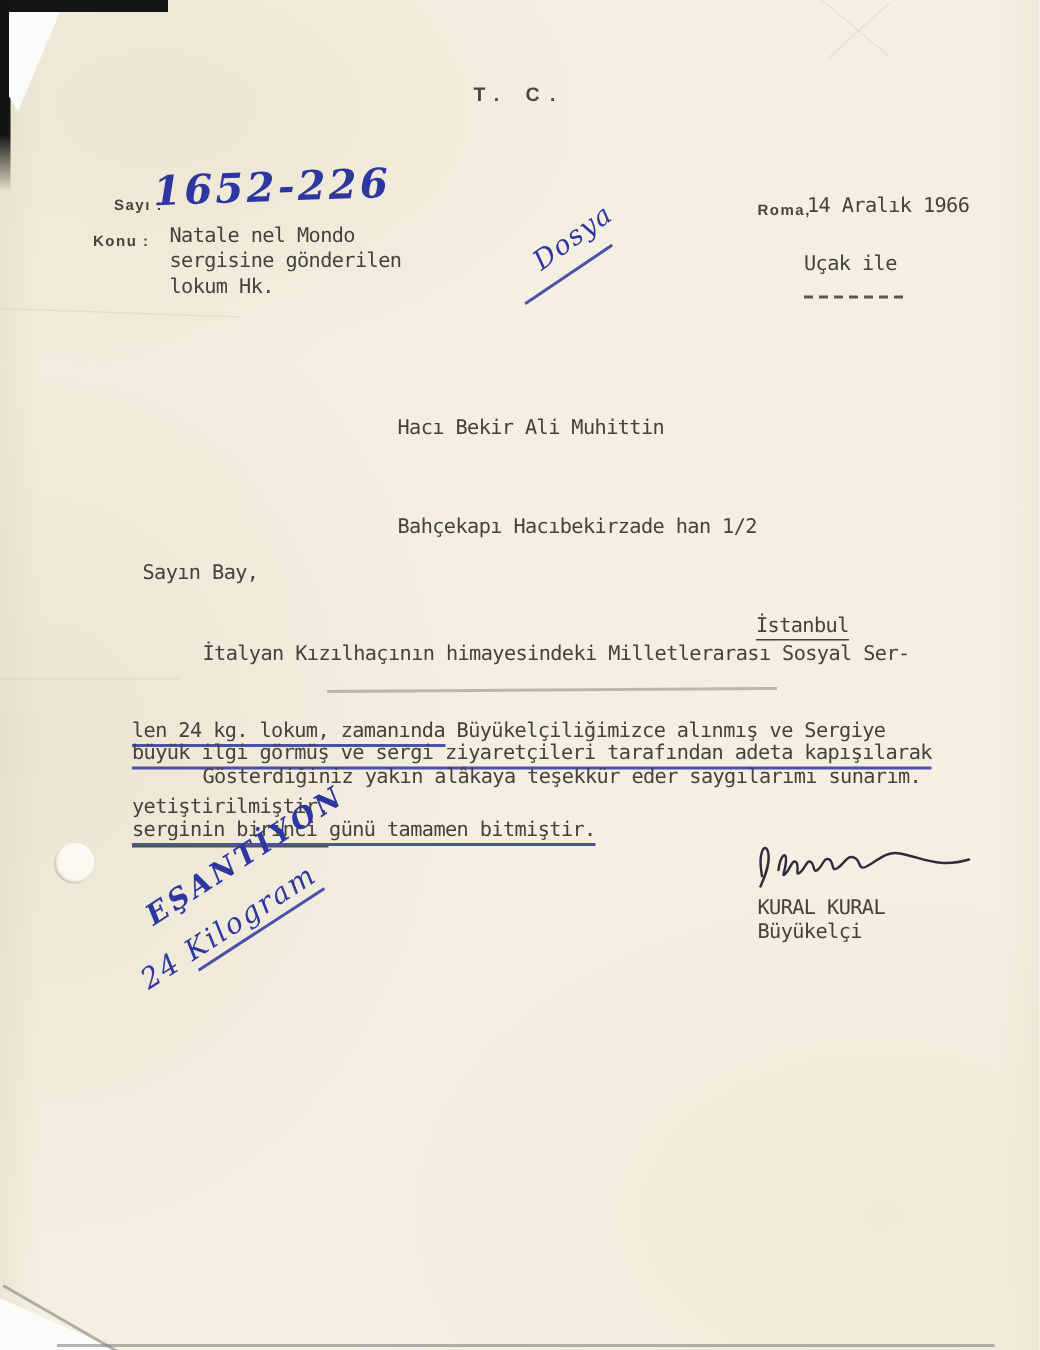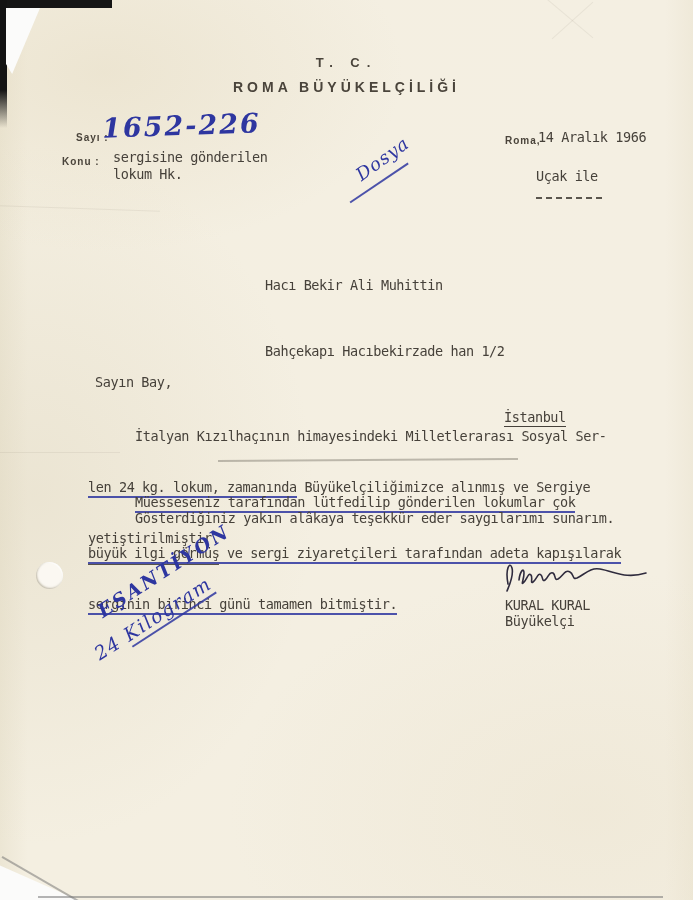--- a/index.html
+++ b/index.html
@@ -59,26 +59,25 @@
   <div class="corner-bl"></div>
   <div class="corner-bl-line"></div>
   <div class="bottom-edge"></div>
   <div class="crease" style="left:0;top:208px;width:160px;height:1px;transform:rotate(2deg);"></div>
   <div class="crease" style="left:540px;top:18px;width:60px;height:1px;transform:rotate(40deg);"></div>
   <div class="crease" style="left:545px;top:20px;width:55px;height:1px;transform:rotate(-42deg);"></div>
   <div class="crease" style="left:0;top:452px;width:120px;height:1px;"></div>
   <div class="hole-punch"></div>
 
   <div class="printed tc">T. C.</div>
-  <div class="printed embassy">ROMA BÜYÜKELÇİLİĞİ</div>
 
   <div class="small-label" style="position:absolute;left:76px;top:132px;">Sayı :</div>
   <div class="hand sayi-val">1652-226</div>
   <div class="small-label" style="position:absolute;left:62px;top:156px;">Konu :</div>
-  <div class="tw" style="left:113px;top:149px;"><div>sergisine gönderilen</div><div>lokum Hk.</div></div>
+  <div class="tw" style="left:113px;top:149px;"><div>Natale nel Mondo</div><div>sergisine gönderilen</div><div>lokum Hk.</div></div>
 
   <div class="small-label" style="position:absolute;left:505px;top:135px;">Roma,</div>
   <div class="tw" style="left:538px;top:129px;">14 Aralık 1966</div>
   <div class="tw" style="left:536px;top:168px;">Uçak ile</div>
   <div style="position:absolute;left:536px;top:184px;"><span class="dash-u"></span></div>
 
   <div class="hand dosya">Dosya</div>
   <div class="dosya-tail"></div>
 
   <div class="tw" style="left:265px;top:230px;line-height:22px;">
@@ -91,21 +90,20 @@
   <div class="tw" style="left:95px;top:374px;">Sayın Bay,</div>
 
   <div class="tw" style="left:88px;top:394px;">
     <div class="indent">İtalyan Kızılhaçının himayesindeki Milletlerarası Sosyal Ser-</div>
     <div><span class="u-blue">len 24 kg. lokum, zamanında</span><span> Büyükelçiliğimizce alınmış ve Sergiye</span></div>
     <div><span class="u-dark">yetiştirilmiştir.</span></div>
   </div>
   <div class="pencil-line"></div>
 
   <div class="tw" style="left:88px;top:460px;">
-    <div class="indent"><span class="u-blue">Müesseseniz tarafından lütfedilip gönderilen lokumlar çok</span></div>
     <div><span class="u-blue">büyük ilgi görmüş ve sergi ziyaretçileri tarafından adeta kapışılarak</span></div>
     <div><span class="u-blue">serginin birinci günü tamamen bitmiştir.</span></div>
   </div>
 
   <div class="tw" style="left:135px;top:510px;">Gösterdiğiniz yakın alâkaya teşekkür eder saygılarımı sunarım.</div>
 
   <svg class="sig-svg" width="160" height="44" viewBox="0 0 160 44">
     <path d="M14,28 C11,12 16,5 18,12 C20,20 15,30 13,35 M25,24 C26,15 30,11 30,17 C30,23 27,29 29,27 C33,24 34,16 37,19 C39,22 36,28 39,26 C43,23 44,16 47,19 C49,21 48,26 51,24 C55,21 55,15 59,17 C62,19 60,25 64,23 C69,20 71,13 76,16 C80,18 78,24 83,22 C90,19 96,11 106,13 C122,16 132,23 152,17" fill="none" stroke="#2f2b3d" stroke-width="1.6" stroke-linecap="round"></path>
   </svg>
   <div class="tw sig-name">KURAL KURAL</div>

